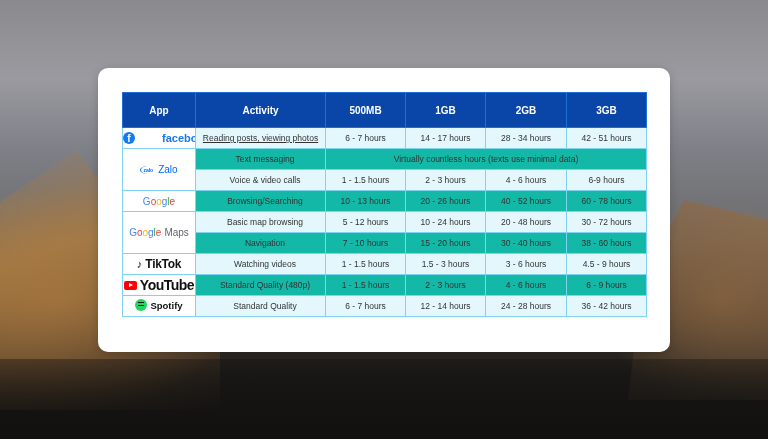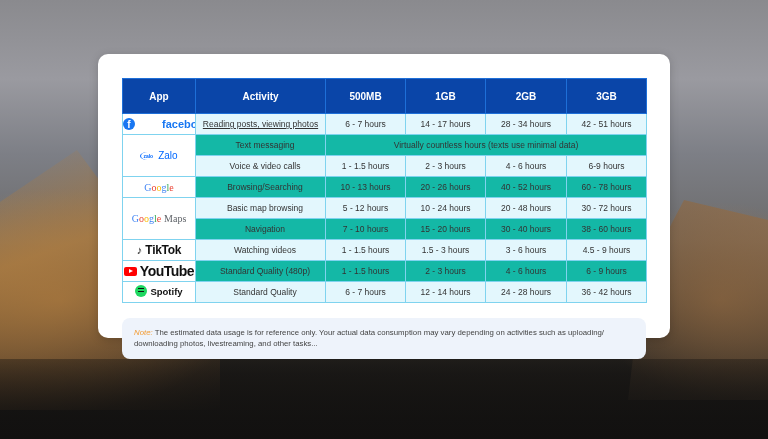--- a/index.html
+++ b/index.html
@@ -20,21 +20,21 @@
   .bg-mountain-right {
     position: absolute; right: 0; top: 200px; width: 140px; height: 200px;
     background: linear-gradient(200deg, rgba(150,110,70,0.7), rgba(60,50,40,0.5));
     clip-path: polygon(40% 0, 100% 10%, 100% 100%, 0 100%, 10% 40%);
   }
   .bg-ground {
     position: absolute; left: 0; right: 0; bottom: 0; height: 80px;
     background: linear-gradient(180deg, rgba(20,18,16,0.4), #121110);
   }
   .card {
-    position: absolute; left: 98px; top: 54px; width: 572px; height: 284px;
+    position: absolute; left: 98px; top: 68px; width: 572px; height: 284px;
     background: #ffffff; border-radius: 10px;
     box-shadow: 0 2px 10px rgba(0,0,0,0.18);
   }
   table.usage {
     position: absolute; left: 24px; top: 24px; width: 524px;
     border-collapse: collapse; table-layout: fixed;
     font-size: 8.5px; color: #333;
   }
   table.usage th, table.usage td {
     border: 1px solid #7fd3ef;
@@ -50,21 +50,21 @@
   tr.plain td { background: #14b8a6; }
   td.app-cell { background: #ffffff !important; }
   td.activity { text-align: left; padding-left: 9px; }
   td.activity.center { text-align: center; padding-left: 0; text-decoration: underline; }
   .logo { display: inline-flex; align-items: center; justify-content: center; gap: 3px; font-weight: bold; font-size: 9.5px; }
   .fb-circle { width: 12px; height: 12px; border-radius: 50%; background: #1877f2; color: #fff; font-size: 10px; line-height: 13px; text-align: center; font-weight: bold; display: inline-block; overflow: hidden; }
   .fb-text { color: #1877f2; font-size: 11px; padding-left: 24px; }
   .zalo-mark { color: #0068ff; font-size: 5px; border-left: 1px solid #0068ff; border-radius: 50% 0 0 50%; padding: 1px 2px; }
   .zalo-text { color: #0068ff; font-size: 10px; font-weight: normal; }
   .g-b { color: #4285f4; } .g-r { color: #ea4335; } .g-y { color: #fbbc05; } .g-g { color: #34a853; }
-  .google-text { font-weight: normal; font-size: 10px; font-family: Liberation Serif, serif; }
+  .google-text { font-weight: normal; font-size: 10px; }
   .maps-text { color: #5f6368; font-weight: normal; font-size: 10px; }
   .tiktok-note { color: #111; font-size: 11px; font-weight: bold; }
   .tiktok-text { color: #111; font-size: 12px; letter-spacing: -0.3px; }
   .yt-box { width: 13px; height: 9px; background: #ff0000; border-radius: 2px; position: relative; display: inline-block; }
   .yt-box::after { content: ""; position: absolute; left: 5px; top: 2px; border-left: 4px solid #fff; border-top: 2.5px solid transparent; border-bottom: 2.5px solid transparent; }
   .yt-text { color: #111; font-size: 14px; letter-spacing: -0.5px; }
   .sp-circle { width: 12px; height: 12px; border-radius: 50%; background: #1ed760; display: inline-block; position: relative; }
   .sp-circle::before { content: ""; position: absolute; left: 3px; top: 3px; width: 6px; height: 2px; border-top: 1px solid #111; border-bottom: 1px solid #111; }
   .sp-text { color: #111; font-size: 9.5px; text-align: right; }
   .note {
@@ -208,16 +208,13 @@
         </td>
         <td class="activity">Standard Quality</td>
         <td>6 - 7 hours</td>
         <td>12 - 14 hours</td>
         <td>24 - 28 hours</td>
         <td>36 - 42 hours</td>
       </tr>
     </tbody>
   </table>
 
-  <div class="note">
-    <span class="note-label">Note:</span><span> The estimated data usage is for reference only. Your actual data consumption may vary depending on activities such as uploading/ downloading photos, livestreaming, and other tasks...</span>
-  </div>
 </div>
 
 </body></html>

